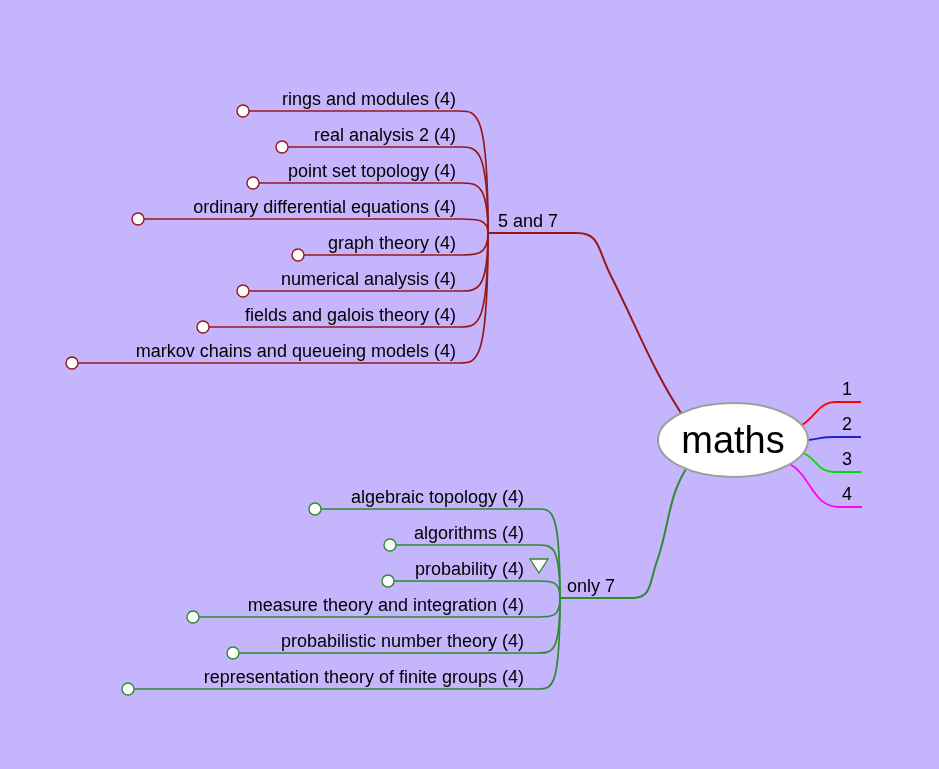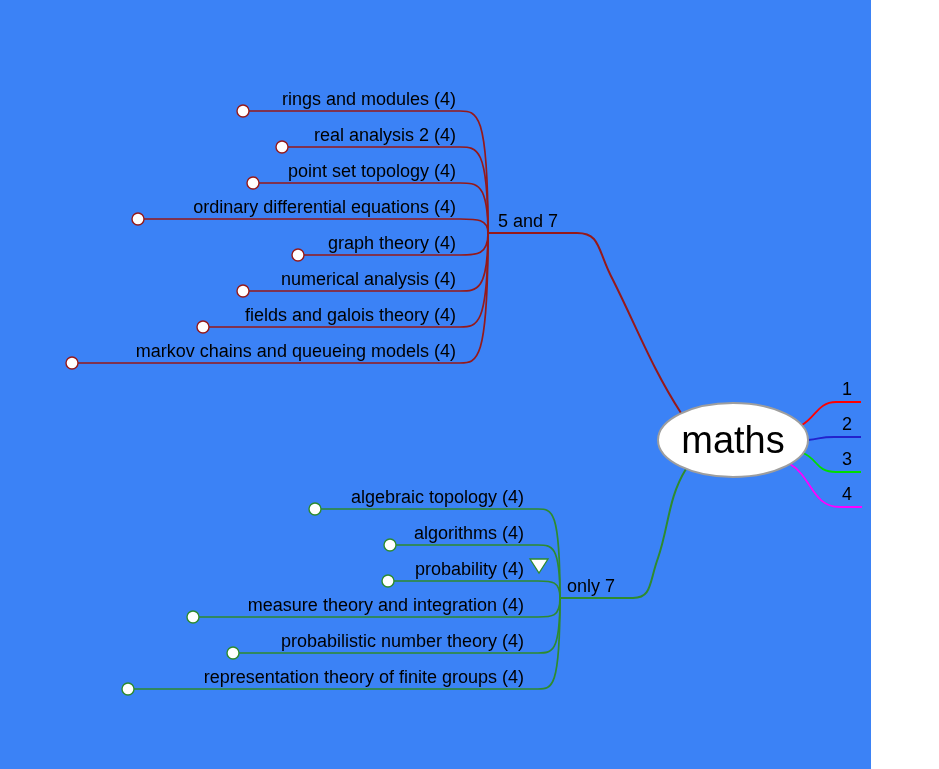--- a/index.html
+++ b/index.html
@@ -1,19 +1,19 @@
 <!DOCTYPE html>
 <html><head>
 <meta charset="utf-8">
 <style>
   html,body{margin:0;padding:0;background:#fff;}
   .canvas{
     position:relative;
-    width:871px;height:769px;
-    background:#3b82f6;
+    width:939px;height:769px;
+    background:#c4b5fd;
     font-family:"Liberation Sans", sans-serif;
     overflow:hidden;
   }
   svg{display:block;}
   text{
     font-family:"Liberation Sans", sans-serif;
     fill:#000000;
     font-size:18px;
   }
   .root-label{font-size:38px;}

